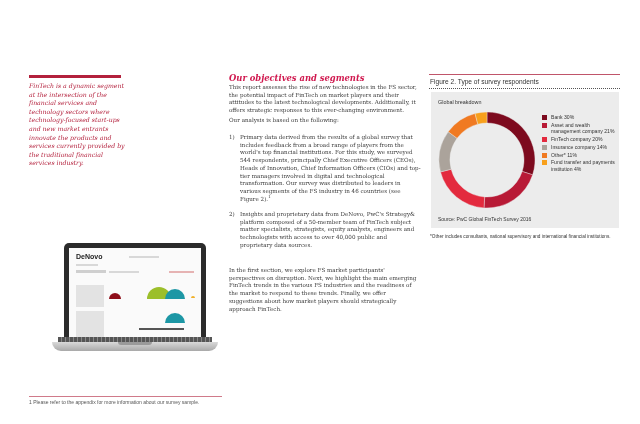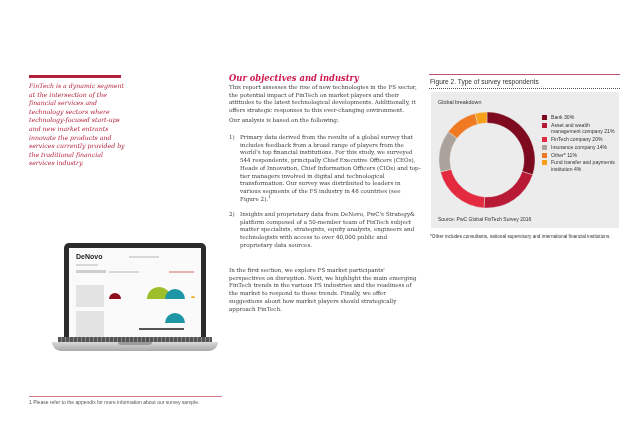--- a/index.html
+++ b/index.html
@@ -74,21 +74,21 @@
       <div class="semi" style="left:122px;top:48px;width:4px;height:2px;background:#f0b02a;"></div>
       <div class="semi" style="left:96px;top:65px;width:20px;height:10px;background:#1d97a5;"></div>
       <div class="scr-line" style="left:70px;top:80px;width:45px;background:#555;"></div>
     </div>
   </div>
   <div class="lap-keys"></div>
   <div class="lap-base"></div>
   <div class="lap-notch"></div>
 </div>
 
-<div class="heading">Our objectives and industry</div>
+<div class="heading">Our objectives and segments</div>
 <div class="body-text p1">This report assesses the rise of new technologies in the FS sector, the potential impact of FinTech on market players and their attitudes to the latest technological developments. Additionally, it offers strategic responses to this ever-changing environment.</div>
 <div class="body-text p2">Our analysis is based on the following:</div>
 
 <div class="list-item li1">
   <span class="num">1)</span>
   <span class="txt"><span>Primary data derived from the results of a global survey that includes feedback from a broad range of players from the world's top financial institutions. For this study, we surveyed 544 respondents, principally Chief Executive Officers (CEOs), Heads of Innovation, Chief Information Officers (CIOs) and top-tier managers involved in digital and technological transformation. Our survey was distributed to leaders in various segments of the FS industry in 46 countries (see Figure 2).</span><sup>1</sup></span>
 </div>
 <div class="list-item li2">
   <span class="num">2)</span>
   <span class="txt">Insights and proprietary data from DeNovo, PwC's Strategy&amp; platform composed of a 50-member team of FinTech subject matter specialists, strategists, equity analysts, engineers and technologists with access to over 40,000 public and proprietary data sources.</span>

